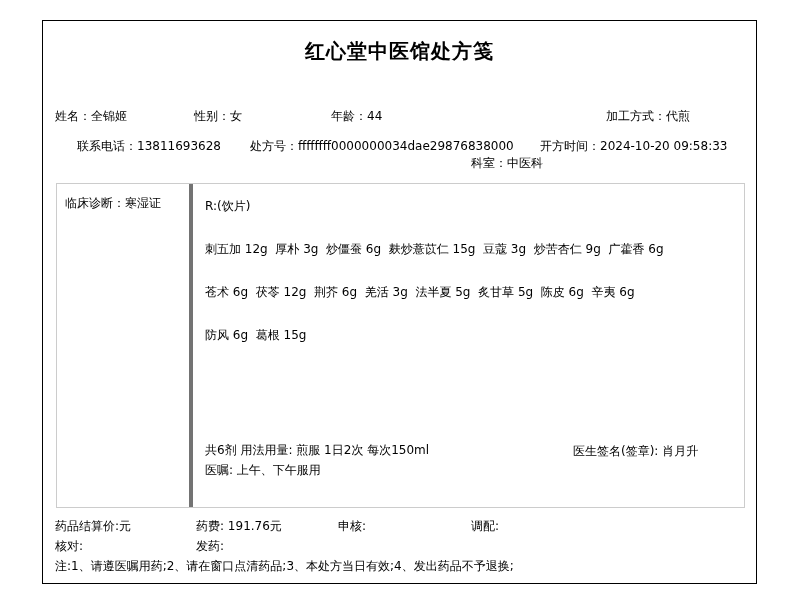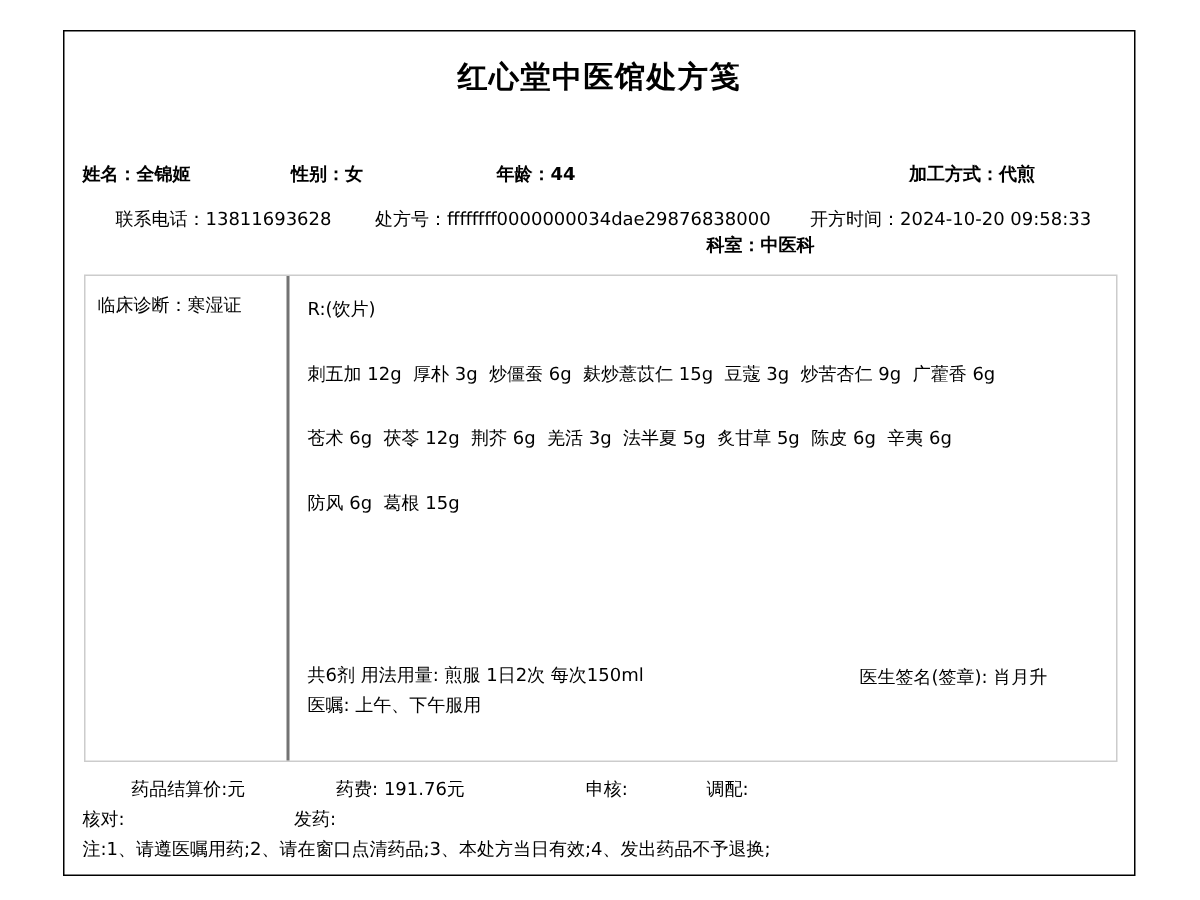--- a/index.html
+++ b/index.html
@@ -18,42 +18,42 @@
     background: #fff;
   }
   .title {
     text-align: center;
     padding-top: 17px;
     font-size: 20px;
     font-weight: bold;
     letter-spacing: 1px;
   }
   .info-row { position: absolute; left: 12px; right: 10px; display: flex; white-space: nowrap; }
-  .row1 { top: 87px; font-weight: bold; }
+  .row1 { top: 87px; }
   .row2 { top: 117px; }
   .row1 .c1 { width: 139px; } .row1 .c2 { width: 137px; } .row1 .c3 { width: 140px; } .row1 .c4 { width: 135px; margin-top: 47px; }
   .row2 .c1 { width: 173px; margin-left: 22px; } .row2 .c2 { width: 290px; }
   .rx-box {
     position: absolute;
     left: 13px; top: 162px;
     width: 689px; height: 325px;
     border: 1px solid #ccc;
     display: flex;
   }
   .diag-cell {
     width: 136px;
-    border-right: 2px solid #737373;
+    border-right: 4px solid #737373;
     padding: 11px 4px 0 8px;
   }
   .rx-cell { flex: 1; position: relative; padding: 14px 12px 0 12px; }
   .herb-line { margin-top: 26px; white-space: pre-wrap; }
   .usage-block { position: absolute; left: 12px; top: 256px; line-height: 20px; white-space: nowrap; }
   .sign-block { position: absolute; left: 380px; top: 258px; width: 130px; line-height: 19px; }
   .foot-row { position: absolute; left: 12px; right: 10px; display: flex; white-space: nowrap; }
-  .frow1 { top: 497px; text-align: center; }
+  .frow1 { top: 497px; }
   .frow2 { top: 517px; }
   .frow1 .c1, .frow2 .c1 { width: 141px; }
   .frow1 .c2 { width: 142px; }
   .frow1 .c3 { width: 133px; }
   .note-row { position: absolute; left: 12px; right: 10px; top: 537px; white-space: nowrap; }
 </style>
 </head>
 <body>
 
 <div class="page">

